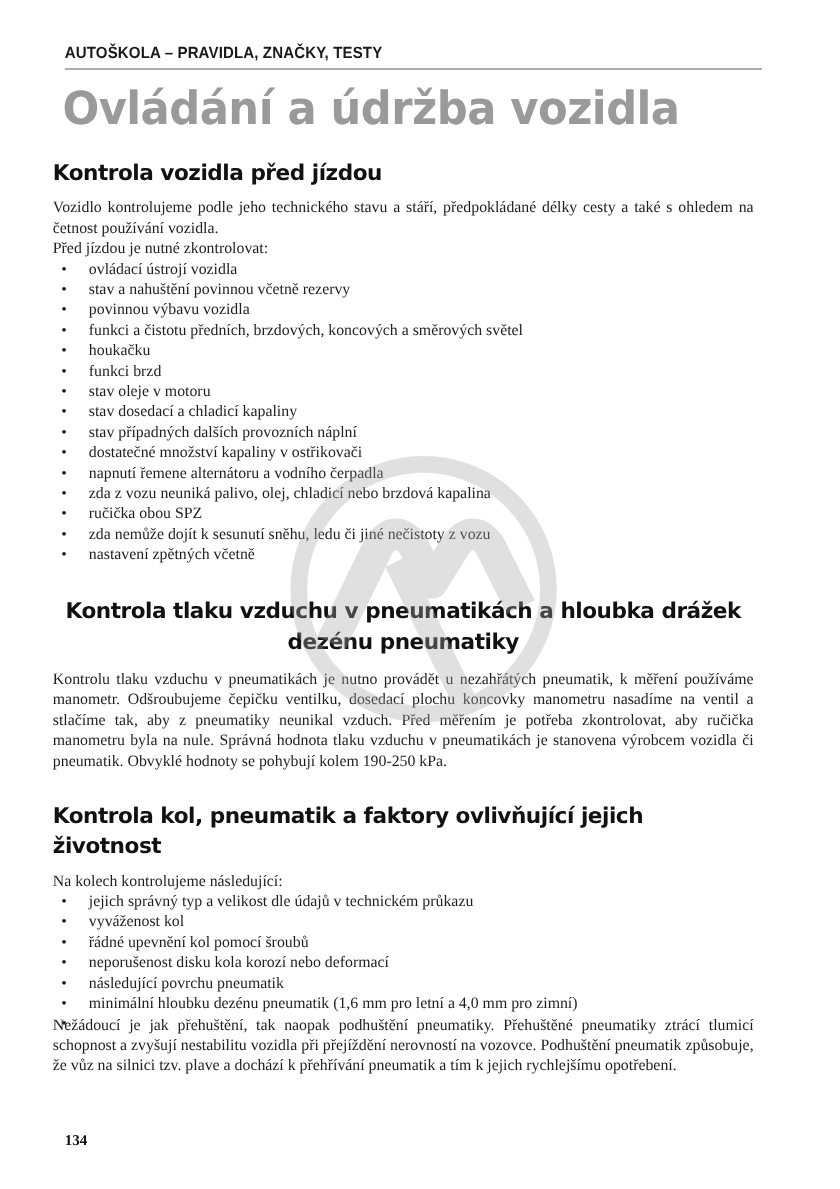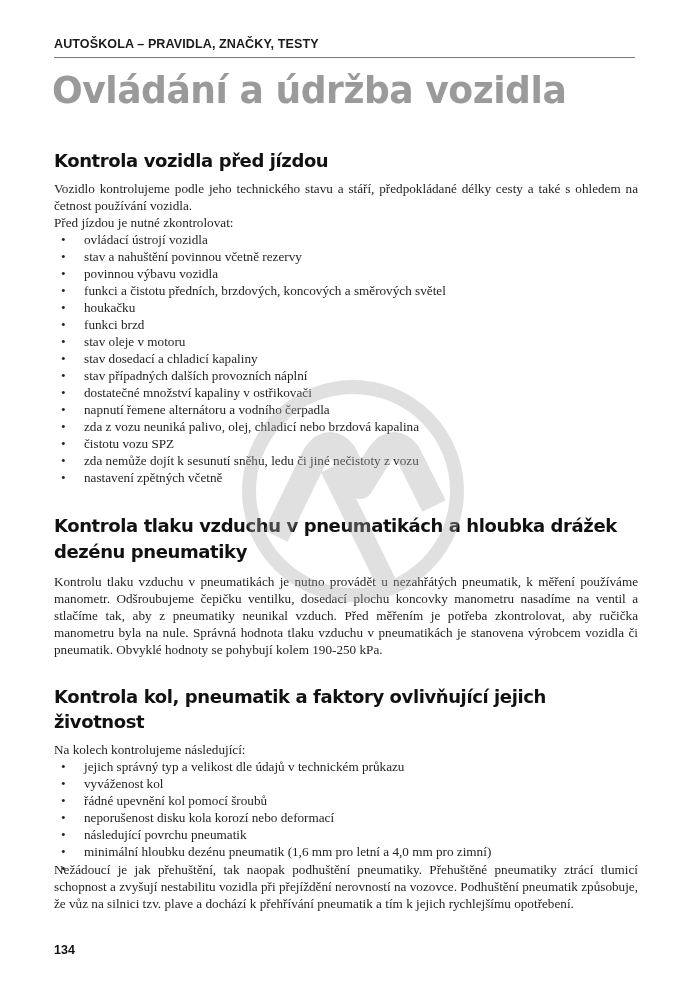--- a/index.html
+++ b/index.html
@@ -11,45 +11,45 @@
       font-size: 13.5px; color: #1a1a1a; letter-spacing: 0.1px;
       transform: scaleX(0.93); transform-origin: left top;
     }
     .head-rule { position: absolute; left: 54px; top: 57px; width: 581px; height: 1px; background: #777; }
     .chapter-title {
       position: absolute; left: 52px; top: 68px;
       font-family: "DejaVu Sans", sans-serif; font-weight: bold;
       font-size: 38px; color: #9a9a9a; letter-spacing: -0.5px;
       transform: scaleX(0.95); transform-origin: left top; white-space: nowrap;
     }
-    .content { position: absolute; left: 54px; top: 132px; width: 584px; margin-top: 16px; }
+    .content { position: absolute; left: 44px; top: 132px; width: 584px; }
     h2 {
       font-family: "DejaVu Sans", sans-serif; font-weight: bold;
       font-size: 18px; color: #111; margin: 0; line-height: 25px;
       letter-spacing: -0.4px;
     }
     p, li {
       font-family: "Liberation Serif", serif; font-size: 13.2px;
       color: #1e1e1e; line-height: 17px; margin: 0;
       text-align: justify;
     }
     ul { list-style: none; margin: 0; padding: 0 0 0 4px; }
     li { position: relative; padding-left: 26px; text-align: left; }
     li .bullet { position: absolute; left: 3px; top: 0; }
     li.just { text-align: justify; }
     .sec1 h2 { margin-bottom: 7px; }
     .sec2 { margin-top: 27px; }
-    .sec2 h2 { margin-bottom: 8px; line-height: 26px; }
+    .sec2 h2 { margin-bottom: 8px; line-height: 26px; text-align: center; }
     .sec2 .para2 { margin-top: 4px; }
     .sec3 { margin-top: 26px; }
     .sec3 h2 { margin-bottom: 7px; }
     .sec3 .final { margin-top: 1px; }
     .page-number {
       position: absolute; left: 54px; top: 943px;
-      font-family: Liberation Sans, sans-serif; font-weight: bold;
+      font-family: Liberation Serif, serif; font-weight: bold;
       font-size: 12.5px; color: #111;
     }
     .watermark { position: absolute; left: 238px; top: 376px; width: 230px; height: 230px; opacity: 0.35; pointer-events: none; }
   </style>
 </head>
 <body>
 
 <div class="page">
   <div class="running-head">AUTOŠKOLA – PRAVIDLA, ZNAČKY, TESTY</div>
   <div class="head-rule"></div>
@@ -66,21 +66,21 @@
         <li><span class="bullet">•</span><span>povinnou výbavu vozidla</span></li>
         <li><span class="bullet">•</span><span>funkci a čistotu předních, brzdových, koncových a směrových světel</span></li>
         <li><span class="bullet">•</span><span>houkačku</span></li>
         <li><span class="bullet">•</span><span>funkci brzd</span></li>
         <li><span class="bullet">•</span><span>stav oleje v motoru</span></li>
         <li><span class="bullet">•</span><span>stav dosedací a chladicí kapaliny</span></li>
         <li><span class="bullet">•</span><span>stav případných dalších provozních náplní</span></li>
         <li><span class="bullet">•</span><span>dostatečné množství kapaliny v ostřikovači</span></li>
         <li><span class="bullet">•</span><span>napnutí řemene alternátoru a vodního čerpadla</span></li>
         <li><span class="bullet">•</span><span>zda z vozu neuniká palivo, olej, chladicí nebo brzdová kapalina</span></li>
-        <li><span class="bullet">•</span><span>čistotu vozu SPZ</span></li>
+        <li><span class="bullet">•</span><span>ručička obou SPZ</span></li>
         <li><span class="bullet">•</span><span>zda nemůže dojít k sesunutí sněhu, ledu či jiné nečistoty z vozu</span></li>
         <li><span class="bullet">•</span><span>nastavení zpětných včetně</span></li>
       </ul>
     </section>
 
     <section class="sec2">
       <h2>Kontrola tlaku vzduchu v pneumatikách a hloubka drážek dezénu pneumatiky</h2>
       <p>Kontrolu tlaku vzduchu v pneumatikách je nutno provádět u nezahřátých pneumatik, k měření používáme manometr. Odšroubujeme čepičku ventilku, dosedací plochu koncovky manometru nasadíme na ventil a stlačíme tak, aby z pneumatiky neunikal vzduch. Před měřením je potřeba zkontrolovat, aby ručička manometru byla na nule. Správná hodnota tlaku vzduchu v pneumatikách je stanovena výrobcem vozidla či pneumatik. Obvyklé hodnoty se pohybují kolem 190-250 kPa.</p>
     </section>
 

